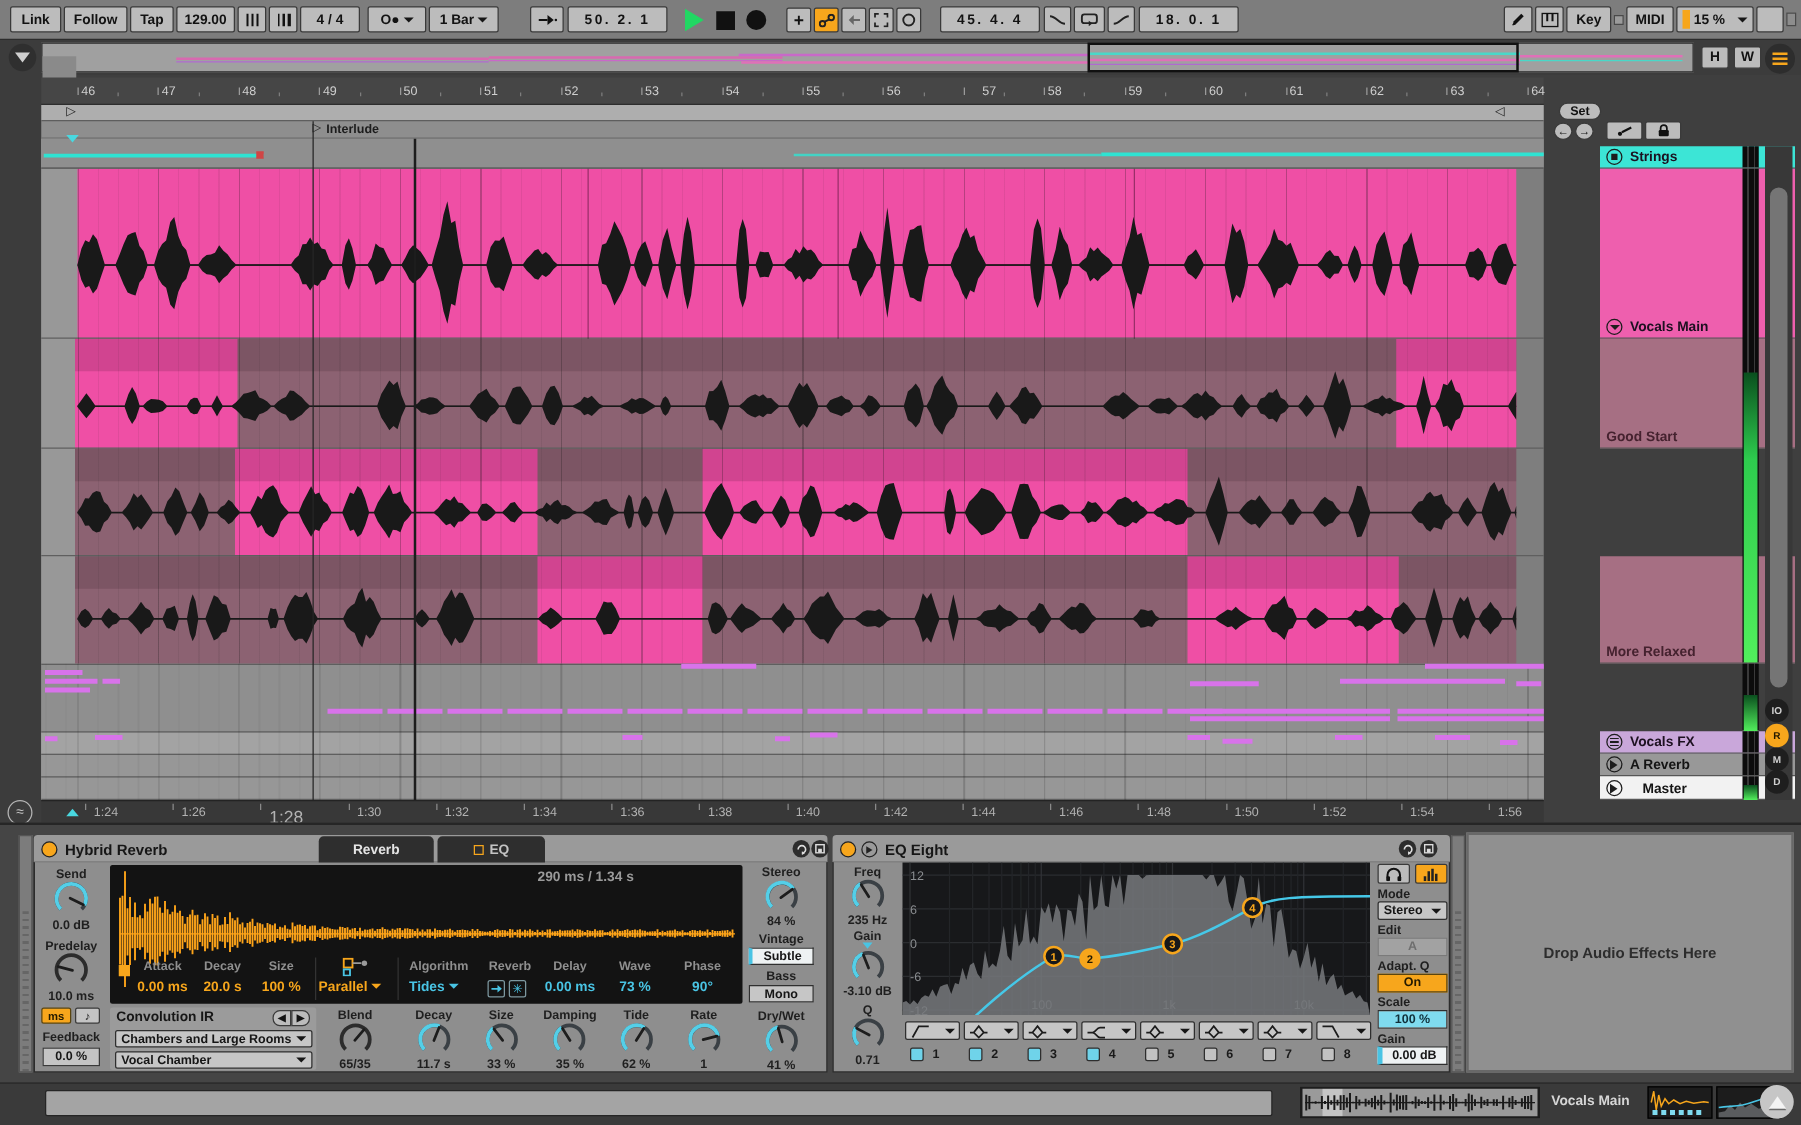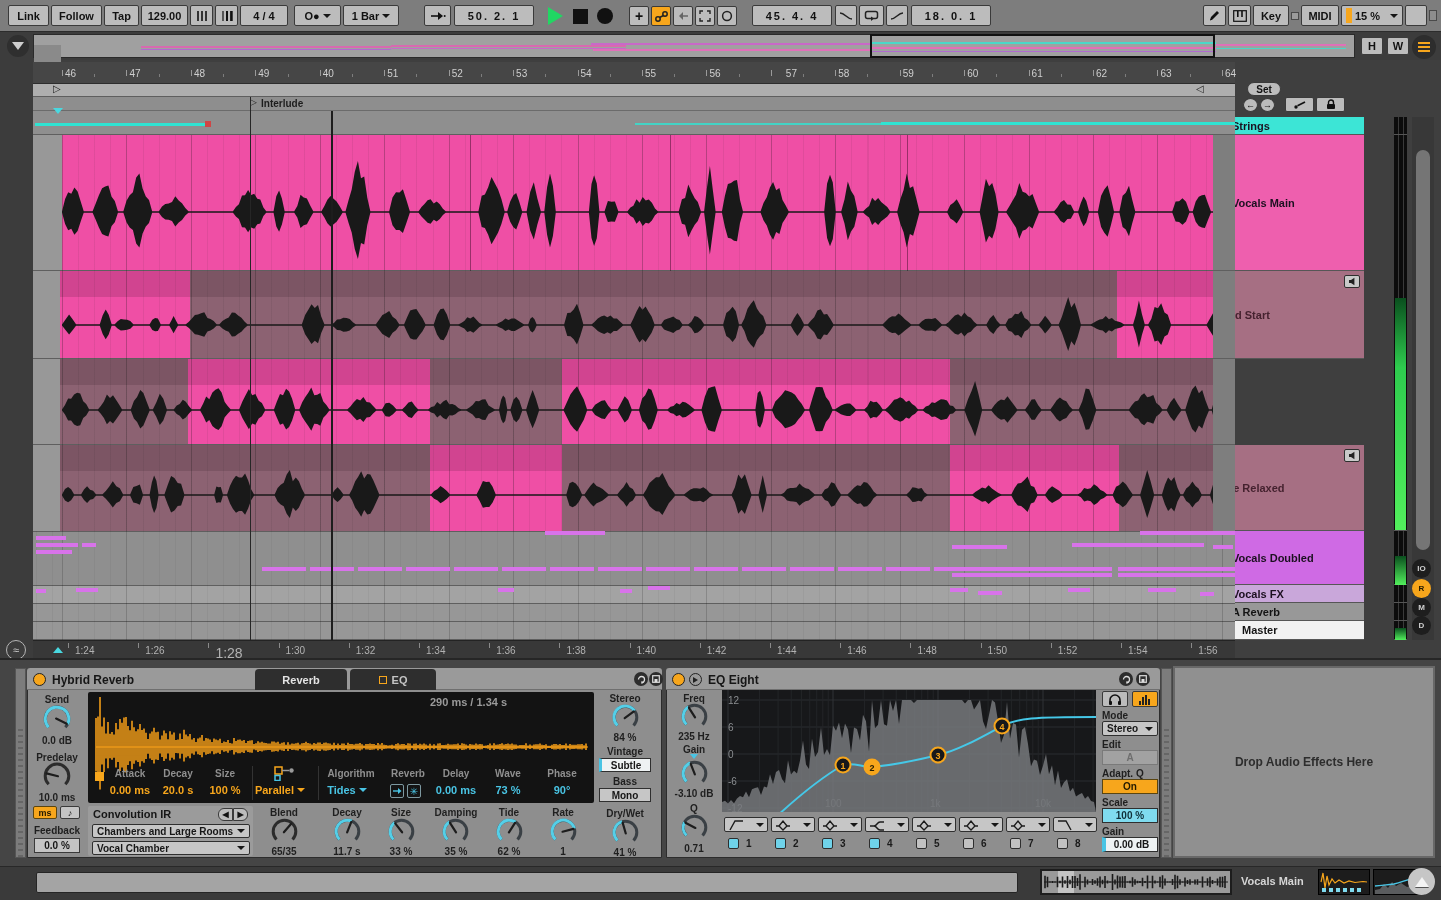--- a/index.html
+++ b/index.html
@@ -7,21 +7,21 @@
 #app{position:relative;width:1441px;height:900px;background:#3f3f3f;font-family:"Liberation Sans",sans-serif;overflow:hidden;user-select:none}
 .abs{position:absolute}
 .btn{position:absolute;display:flex;align-items:center;justify-content:center;background:#bcbcbc;border:1px solid #3a3a3a;border-radius:2px;font-size:11px;font-weight:bold;color:#121212;gap:3px}
 .seg{letter-spacing:2px}
 .lab{position:absolute;font-size:10px;font-weight:bold;color:#1f1f1f;text-align:center}
 .dlab{position:absolute;font-size:10px;color:#8f8f8f;text-align:center;font-weight:bold}
 .oval{position:absolute;font-size:11px;font-weight:bold;color:#f7a61c;text-align:center}
 .cval{position:absolute;font-size:11px;font-weight:bold;color:#49c4e4;text-align:center}
 .dd{position:absolute;background:#c6c6c6;border:1px solid #2f2f2f;border-radius:2px;font-size:10px;font-weight:bold;color:#161616;display:flex;align-items:center;padding:0 4px;overflow:hidden;white-space:nowrap}
 .dd .arr{margin-left:auto;width:0;height:0;border:4px solid transparent;border-top-color:#161616;transform:translateY(2px);flex:none}
-.hdr{position:absolute;left:1208px;width:156px;border-bottom:1px solid #565656;padding:2px 5px;font-size:11px;font-weight:bold;color:#1c1020;display:flex;align-items:center}
+.hdr{position:absolute;left:1280px;width:156px;border-bottom:1px solid #565656;padding:2px 5px;font-size:11px;font-weight:bold;color:#1c1020;display:flex;align-items:flex-end}
 .circ-ic{width:13px;height:13px;border:1.5px solid #1d1d1d;border-radius:50%;display:flex;align-items:center;justify-content:center;margin-right:6px;flex:none;margin-top:1px}
 .g-sq{width:5px;height:5px;background:#1d1d1d}
 .g-tri{width:0;height:0;border:4px solid transparent;border-top-color:#1d1d1d;transform:translateY(2px)}
 .g-lines{width:7px;height:7px;background:repeating-linear-gradient(#1d1d1d 0 1px,transparent 1px 3px)}
 .g-play{width:0;height:0;border:4px solid transparent;border-left:6px solid #1d1d1d;margin-left:3px}
 .meter2{position:absolute;left:1394px;width:13px;background:linear-gradient(90deg,#0c0c0c 0 4px,#3a3a3a 4px 5px,#0c0c0c 5px 9px,#3a3a3a 9px 10px,#0c0c0c 10px 13px);border-bottom:1px solid #565656}
 .spk{position:absolute;right:4px;top:4px;width:16px;height:13px;background:#c9c9c9;border:1px solid #2f2f2f;border-radius:2px;display:flex;align-items:center;justify-content:center}
 .knob{position:absolute}
 .icbtn{position:absolute;display:flex;align-items:center;justify-content:center;background:#bcbcbc;border:1px solid #3a3a3a;border-radius:2px}
 .circle-btn{position:absolute;border-radius:50%;background:#2d2d2d;display:flex;flex-direction:column;align-items:center;justify-content:center;gap:2px}
@@ -181,21 +181,21 @@
       <span style="position: absolute; left: 61.2px; top: 12px; width: 1px; height: 3px; background: rgb(125, 125, 125);"></span>
       <span style="position: absolute; left: 96.44px; top: 6px; font-size: 10px; color: rgb(207, 207, 207);">47</span>
       <span style="position: absolute; left: 93.44px; top: 8px; width: 1px; height: 6px; background: rgb(154, 154, 154);"></span>
       <span style="position: absolute; left: 125.64px; top: 12px; width: 1px; height: 3px; background: rgb(125, 125, 125);"></span>
       <span style="position: absolute; left: 160.88px; top: 6px; font-size: 10px; color: rgb(207, 207, 207);">48</span>
       <span style="position: absolute; left: 157.88px; top: 8px; width: 1px; height: 6px; background: rgb(154, 154, 154);"></span>
       <span style="position: absolute; left: 190.08px; top: 12px; width: 1px; height: 3px; background: rgb(125, 125, 125);"></span>
       <span style="position: absolute; left: 225.32px; top: 6px; font-size: 10px; color: rgb(207, 207, 207);">49</span>
       <span style="position: absolute; left: 222.32px; top: 8px; width: 1px; height: 6px; background: rgb(154, 154, 154);"></span>
       <span style="position: absolute; left: 254.52px; top: 12px; width: 1px; height: 3px; background: rgb(125, 125, 125);"></span>
-      <span style="position: absolute; left: 289.76px; top: 6px; font-size: 10px; color: rgb(207, 207, 207);">40</span>
+      <span style="position: absolute; left: 289.76px; top: 6px; font-size: 10px; color: rgb(207, 207, 207);">50</span>
       <span style="position: absolute; left: 286.76px; top: 8px; width: 1px; height: 6px; background: rgb(154, 154, 154);"></span>
       <span style="position: absolute; left: 318.96px; top: 12px; width: 1px; height: 3px; background: rgb(125, 125, 125);"></span>
       <span style="position: absolute; left: 354.2px; top: 6px; font-size: 10px; color: rgb(207, 207, 207);">51</span>
       <span style="position: absolute; left: 351.2px; top: 8px; width: 1px; height: 6px; background: rgb(154, 154, 154);"></span>
       <span style="position: absolute; left: 383.4px; top: 12px; width: 1px; height: 3px; background: rgb(125, 125, 125);"></span>
       <span style="position: absolute; left: 418.64px; top: 6px; font-size: 10px; color: rgb(207, 207, 207);">52</span>
       <span style="position: absolute; left: 415.64px; top: 8px; width: 1px; height: 6px; background: rgb(154, 154, 154);"></span>
       <span style="position: absolute; left: 447.84px; top: 12px; width: 1px; height: 3px; background: rgb(125, 125, 125);"></span>
       <span style="position: absolute; left: 483.08px; top: 6px; font-size: 10px; color: rgb(207, 207, 207);">53</span>
       <span style="position: absolute; left: 480.08px; top: 8px; width: 1px; height: 6px; background: rgb(154, 154, 154);"></span>
@@ -319,26 +319,20 @@
         </svg>
       </span>
     </div>
   <div class="hdr" style="top:445px;height:86px;background:#a66f83;color:#45222f">
       <span>More Relaxed</span>
       <span class="spk">
         <svg width="9" height="9">
           <path d="M1,3 H3 L6.4,0.8 V8.2 L3,6 H1 Z" fill="#222"></path>
         </svg>
       </span>
-    </div>
-  <div class="hdr" style="top:531px;height:54px;background:#cf6ae4">
-      <span class="circ-ic">
-        <span class="g-lines"></span>
-      </span>
-      <span>Vocals Doubled</span>
     </div>
   <div class="hdr" style="top:585px;height:18px;background:#c9a7da">
       <span class="circ-ic">
         <span class="g-lines"></span>
       </span>
       <span>Vocals FX</span>
     </div>
   <div class="hdr" style="top:603px;height:18px;background:#989898;color:#141414">
       <span class="circ-ic">
         <span class="g-play"></span>

